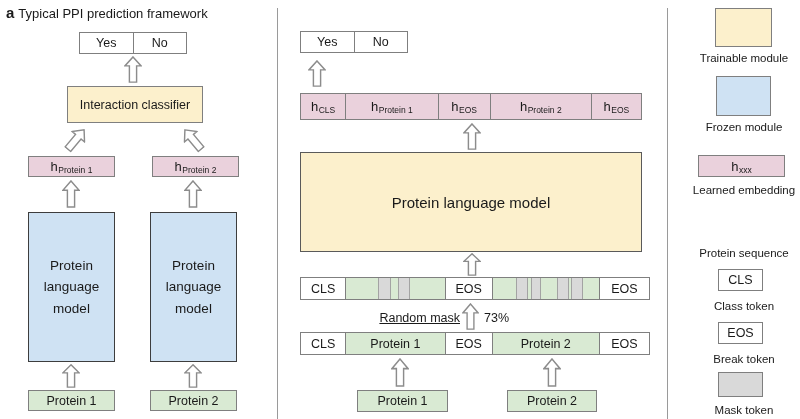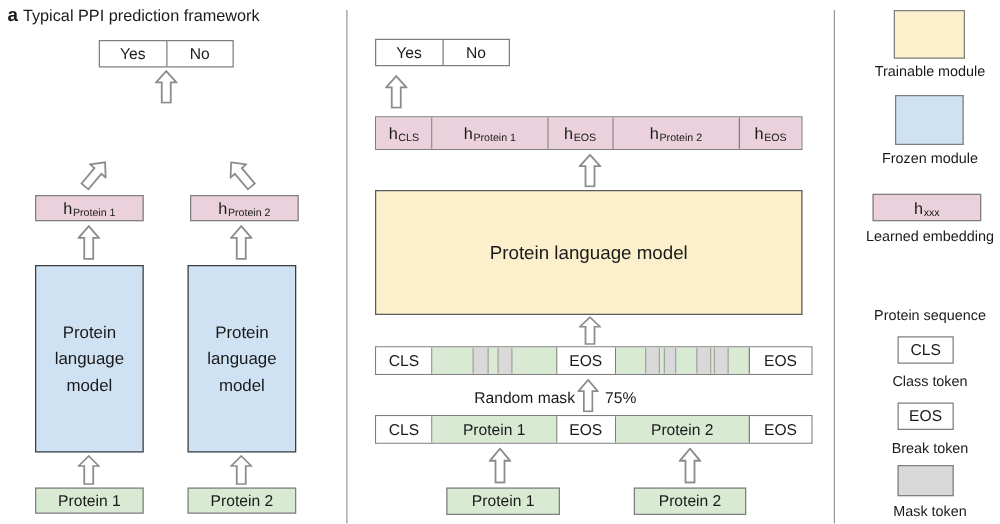--- a/index.html
+++ b/index.html
@@ -56,20 +56,21 @@
     <div class="cell" style="width:54px;">Yes</div>
     <div class="cell" style="width:54px;">No</div>
   </div>
 
   <div class="abs arrow" style="left:124px;top:56px;width:18px;height:27px;">
     <svg viewBox="0 0 20 30" preserveAspectRatio="none">
         <polygon points="10,1 19,11 14,11 14,29 6,29 6,11 1,11"></polygon>
       </svg>
   </div>
 
+  <div class="abs box fill-trainable" style="left:67px;top:86px;width:136px;height:37px;">Interaction classifier</div>
 
   <div class="abs arrow" style="left:67px;top:126px;width:18px;height:27px;transform:rotate(40deg);">
     <svg viewBox="0 0 20 30" preserveAspectRatio="none">
         <polygon points="10,1 19,11 14,11 14,29 6,29 6,11 1,11"></polygon>
       </svg>
   </div>
   <div class="abs arrow" style="left:184px;top:126px;width:18px;height:27px;transform:rotate(-40deg);">
     <svg viewBox="0 0 20 30" preserveAspectRatio="none">
         <polygon points="10,1 19,11 14,11 14,29 6,29 6,11 1,11"></polygon>
       </svg>
@@ -173,27 +174,27 @@
     <div class="cell fill-white" style="width:47px;">EOS</div>
     <div class="cell fill-protein" style="width:108px;">
       <span class="stripe" style="left:22%;width:9%;"></span>
       <span class="stripe" style="left:36%;width:8%;"></span>
       <span class="stripe" style="left:61%;width:9%;"></span>
       <span class="stripe" style="left:74%;width:9%;"></span>
     </div>
     <div class="cell fill-white" style="width:50px;">EOS</div>
   </div>
 
-  <div class="abs rm-label" style="left:340px;top:311px;width:120px;text-align:right;">Random mask</div>
+  <div class="abs rm-label" style="left:340px;top:311px;width:120px;text-align:right;text-decoration:underline;">Random mask</div>
   <div class="abs arrow" style="left:462px;top:303px;width:17px;height:27px;">
     <svg viewBox="0 0 20 30" preserveAspectRatio="none">
         <polygon points="10,1 19,11 14,11 14,29 6,29 6,11 1,11"></polygon>
       </svg>
   </div>
-  <div class="abs rm-label" style="left:484px;top:311px;">75%</div>
+  <div class="abs rm-label" style="left:484px;top:311px;">73%</div>
 
   <div class="abs row" style="left:300px;top:332px;width:350px;height:23px;">
     <div class="cell fill-white" style="width:45px;">CLS</div>
     <div class="cell fill-protein" style="width:100px;">Protein 1</div>
     <div class="cell fill-white" style="width:47px;">EOS</div>
     <div class="cell fill-protein" style="width:108px;">Protein 2</div>
     <div class="cell fill-white" style="width:50px;">EOS</div>
   </div>
 
   <div class="abs arrow" style="left:391px;top:358px;width:18px;height:29px;">

